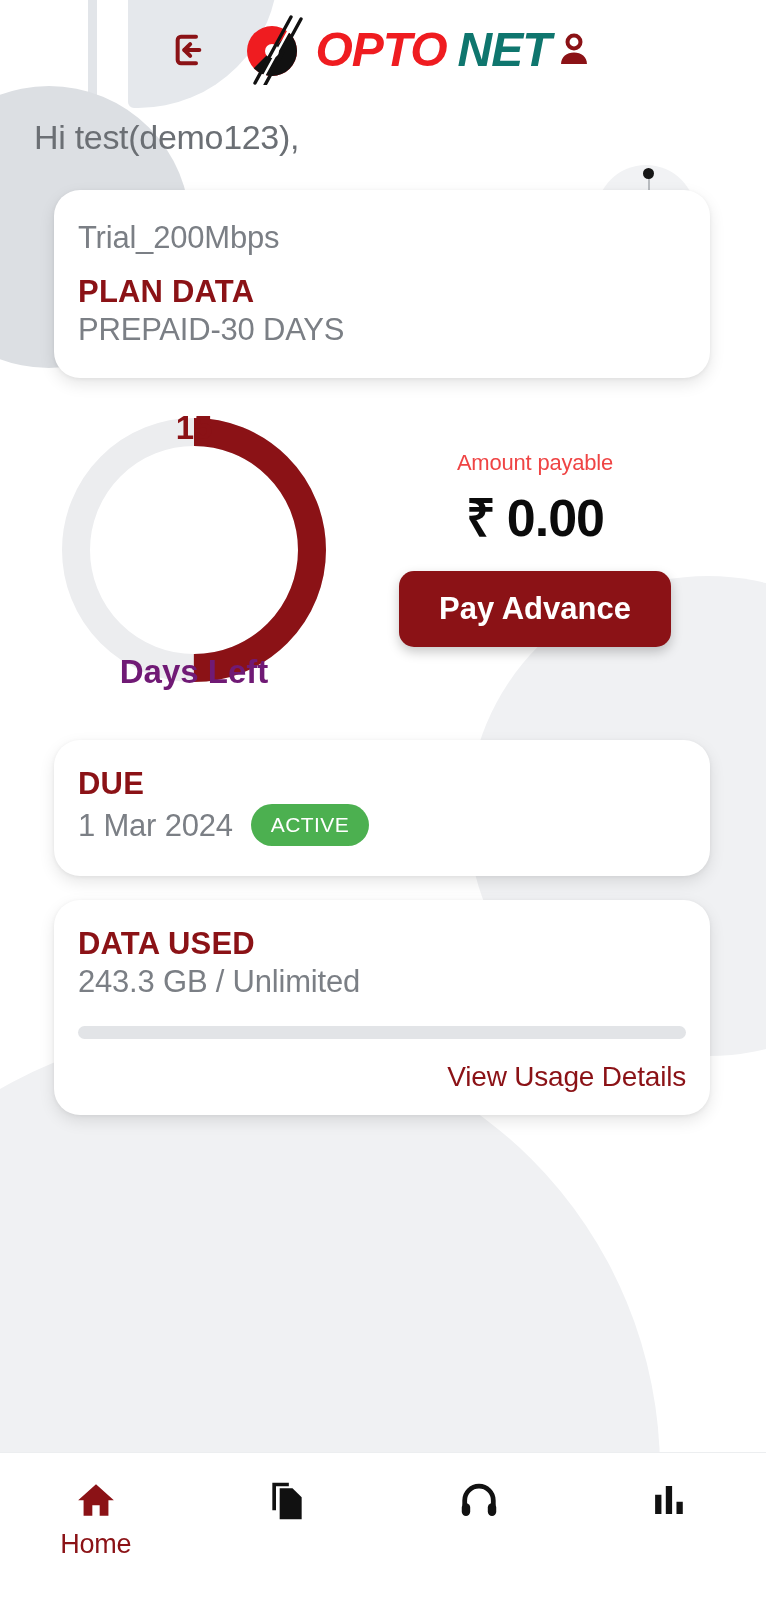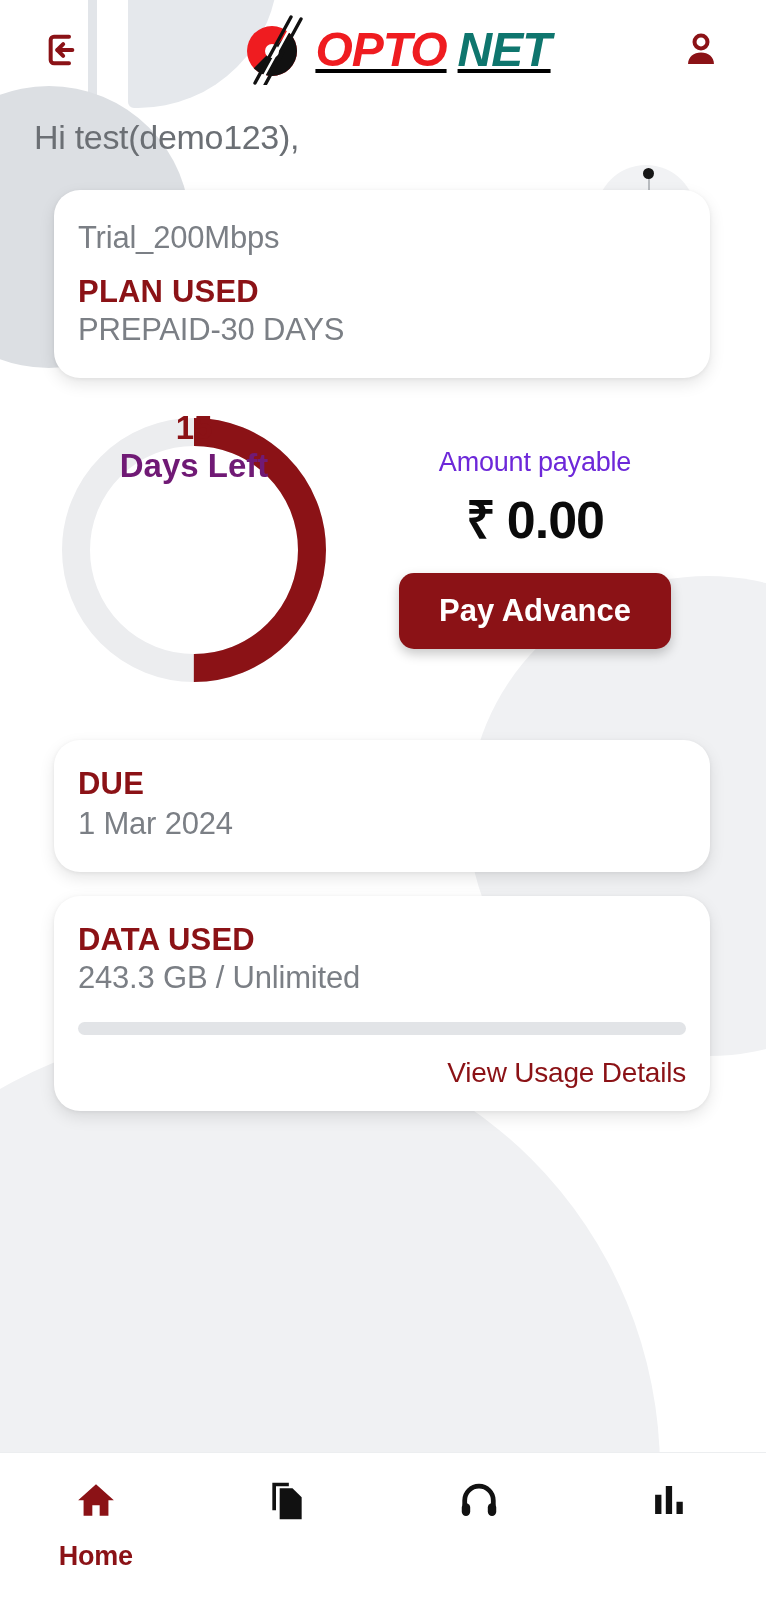--- a/index.html
+++ b/index.html
@@ -53,21 +53,21 @@
   }
   .bottom-band {
     position:absolute; left:0; top:1180px; width:470px; height:280px;
     background:#f0f1f3;
   }
 
   
   .header {
     position:relative; z-index:3;
     height:100px; display:flex; align-items:center;
-    padding:0 42px; justify-content:space-between;text-decoration:underline;
+    padding:0 42px; justify-content:center;
   }
   .logout-btn {
     width:44px; height:44px; display:flex; align-items:center;
     justify-content:center; cursor:pointer;
   }
   .brand { display:flex; align-items:center; gap:8px; margin-left:28px; }
   .brand-mark { width:66px; height:70px; position:relative; flex:0 0 auto; }
   .brand-text {
     font-size:48px; font-weight:bold; font-style:italic;
     letter-spacing:-1px; line-height:1; display:flex; gap:11px;
@@ -103,30 +103,30 @@
   .plan-gap { height:18px; }
 
   
   .mid-row {
     position:relative; z-index:3;
     display:flex; align-items:center; margin-top:32px; padding:0 40px 0 54px;
   }
   .ring-wrap { position:relative; width:280px; height:280px; flex:0 0 auto; }
   .ring-center {
     position:absolute; inset:0; display:flex; flex-direction:column;
-    align-items:center; justify-content:flex-start; gap:2px;
+    align-items:center; justify-content:space-between; gap:2px;
   }
   .ring-days { font-size:33px; font-weight:bold; color:#8b1216; line-height:1.1; }
   .ring-caption { font-size:33px; font-weight:bold; color:#701a75; line-height:1.1; }
 
   .pay-col {
     flex:1; display:flex; flex-direction:column; align-items:center;
     margin-left:10px; margin-top:-4px;
   }
-  .pay-label { font-size:27px; color:#6d28d9; letter-spacing:-0.2px; }
+  .pay-label { font-size:22px; color:#ef4444; letter-spacing:-0.2px; }
   .pay-amount {
     font-size:52px; font-weight:bold; color:#0b0b0b;
     letter-spacing:-1px; margin-top:4px; white-space:nowrap;
   }
   .pay-amount .rupee { margin-right:12px; }
   .pay-btn {
     margin-top:20px; background:#8b1216; color:#ffffff;
     border:none; border-radius:15px;
     font-size:31px; font-weight:bold; font-family:inherit;
     padding:20px 40px; cursor:pointer;
@@ -154,21 +154,21 @@
 
   
   .bottom-nav {
     position:absolute; left:0; bottom:0; z-index:5;
     width:766px; height:148px; background:#ffffff;
     border-top:1px solid #eceef0;
     display:flex; align-items:flex-start; padding-top:26px;
   }
   .nav-item {
     flex:1; display:flex; flex-direction:column; align-items:center;
-    gap:20px; cursor:pointer;font-weight:bold;
+    gap:8px; cursor:pointer;
   }
   .nav-label { font-size:27px; color:#8b1216; letter-spacing:-0.2px; }
 </style>
 </head>
 <body>
 
 <div id="app">
 
   <div class="bg-layer">
     <div class="blob-bottom-big"></div>
@@ -227,21 +227,21 @@
         <path d="M4.6 20c0-4.1 3.3-6.6 7.4-6.6s7.4 2.5 7.4 6.6z" fill="#8b1216"></path>
       </svg>
     </div>
   </div>
 
   <div class="greeting">Hi test(demo123),</div>
 
   <div class="card plan-card">
     <div class="card-value">Trial_200Mbps</div>
     <div class="plan-gap"></div>
-    <div class="card-label">PLAN USED</div>
+    <div class="card-label">PLAN DATA</div>
     <div class="card-value">PREPAID-30 DAYS</div>
   </div>
 
   <div class="mid-row">
 
     <div class="ring-wrap">
       <svg width="280" height="280" viewBox="0 0 280 280">
         <circle cx="140" cy="140" r="118" fill="none" stroke="#ecedef" stroke-width="28"></circle>
         <circle id="ring-arc" cx="140" cy="140" r="118" fill="none" stroke="#8b1216" stroke-width="28" transform="rotate(-90 140 140)" stroke-dasharray="741.4158662471912 741.4158662471912" stroke-dashoffset="370.7"></circle>
       </svg>
@@ -257,20 +257,21 @@
         <span class="rupee">₹</span><span>0.00</span>
       </div>
       <button class="pay-btn">Pay Advance</button>
     </div>
   </div>
 
   <div class="card due-card">
     <div class="card-label">DUE</div>
     <div class="due-row">
       <span class="card-value">1 Mar 2024</span>
+      <span class="badge">ACTIVE</span>
     </div>
   </div>
 
   <div class="card data-card">
     <div class="card-label">DATA USED</div>
     <div class="card-value">243.3 GB / Unlimited</div>
     <div class="usage-track">
       <div class="usage-fill" id="usage-fill" style="width: 0%;"></div>
     </div>
     <span class="usage-link">View Usage Details</span>

